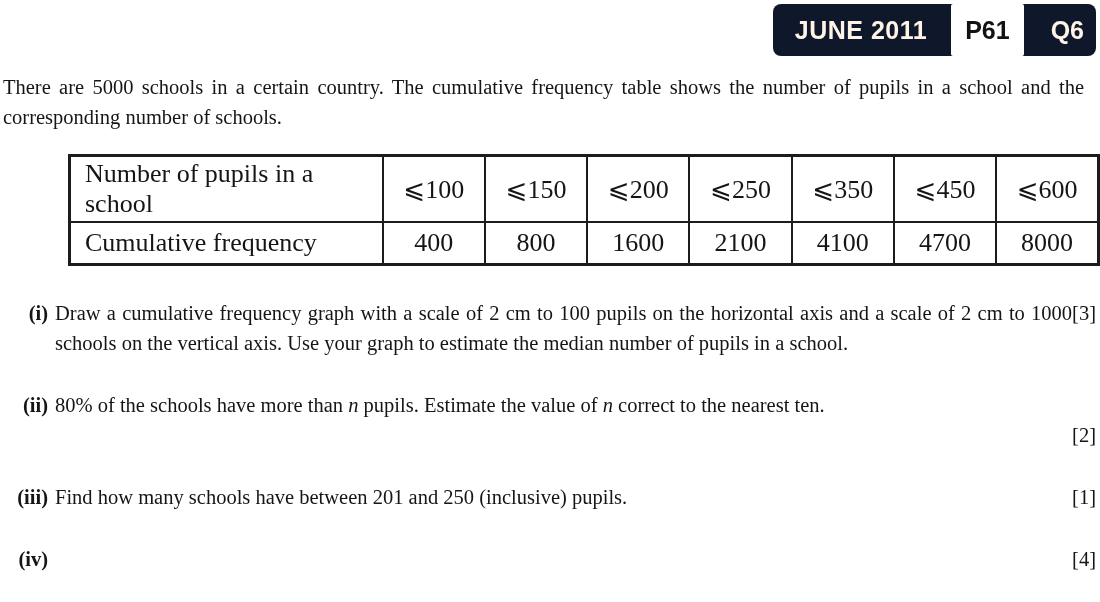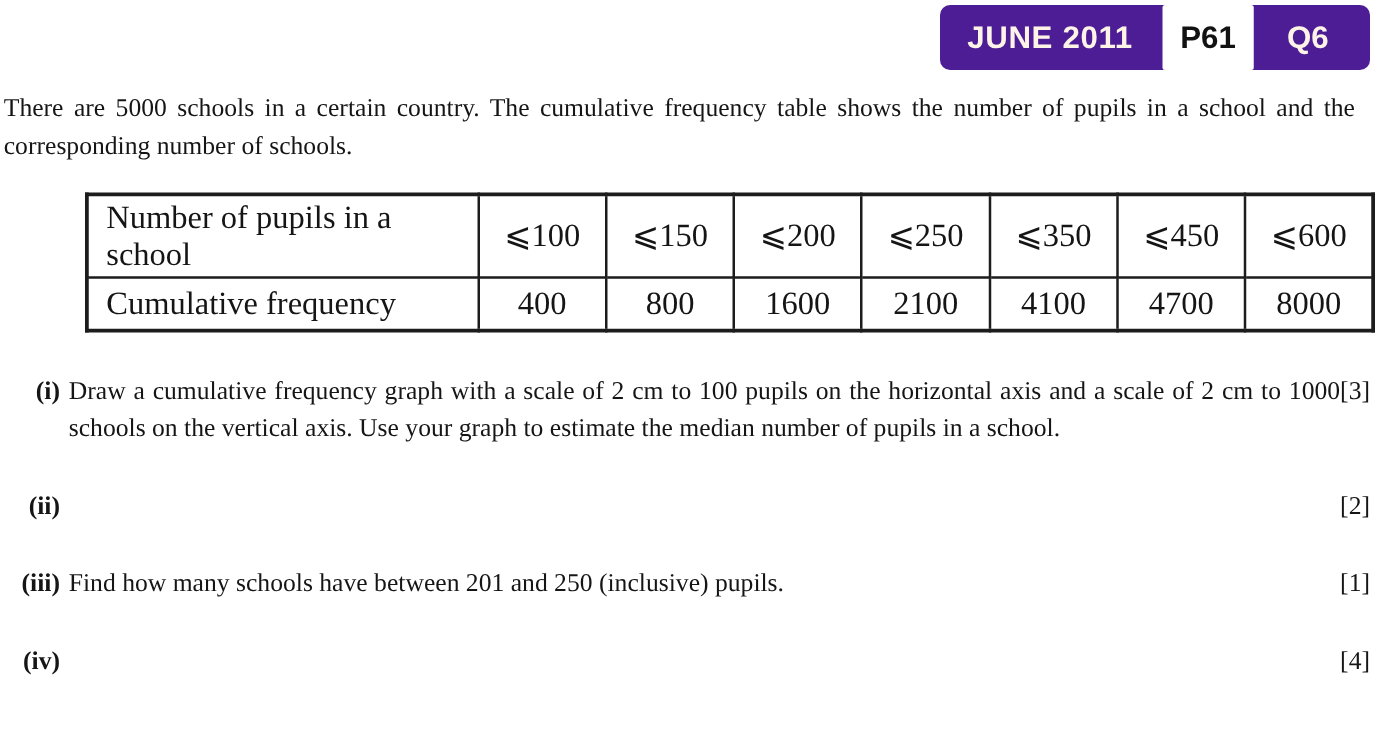--- a/index.html
+++ b/index.html
@@ -11,21 +11,21 @@
   }
 
   
   .badge {
     position: absolute;
     top: 4px;
     right: 4px;
     height: 52px;
     display: flex;
     align-items: stretch;
-    background: #4c1d95;
+    background: #0f172a;
     border-radius: 8px;
     font-family: "Liberation Sans", "DejaVu Sans", sans-serif;
     font-weight: bold;
     font-size: 25px;
     overflow: hidden;
   }
   .badge-session {
     display: flex; align-items: center;
     color: #fdf3e7;
     padding: 0 24px 0 22px;
@@ -35,21 +35,21 @@
     display: flex; align-items: center;
     background: #ffffff;
     color: #121212;
     padding: 0 14px;
     border-radius: 2px;
     text-align: center;
   }
   .badge-q {
     display: flex; align-items: center;
     color: #fdf3e7;
-    padding: 0 33px 0 27px;
+    padding: 0 12px 0 27px;
     border-radius: 13px;
   }
 
   
   .intro {
     position: absolute;
     top: 72px; left: 3px; right: 16px;
     font-size: 20.5px;
     line-height: 30px;
     text-align: justify;
@@ -139,20 +139,21 @@
     <span class="q-marker">(i)</span>
     <div class="q-body">
       <span class="q-marks">[3]</span>
       <span class="q-text">Draw a cumulative frequency graph with a scale of 2 cm to 100 pupils on the horizontal axis and a scale of 2 cm to 1000 schools on the vertical axis.  Use your graph to estimate the median number of pupils in a school.</span>
     </div>
   </div>
 
   <div class="question">
     <span class="q-marker">(ii)</span>
     <div class="q-body">
+      <span class="q-text">80% of the schools have more than <i>n</i> pupils.  Estimate the value of <i>n</i> correct to the nearest ten.</span>
       <span class="q-marks block">[2]</span>
     </div>
   </div>
 
   <div class="question">
     <span class="q-marker">(iii)</span>
     <div class="q-body">
       <span class="q-marks">[1]</span>
       <span class="q-text">Find how many schools have between 201 and 250 (inclusive) pupils.</span>
     </div>

